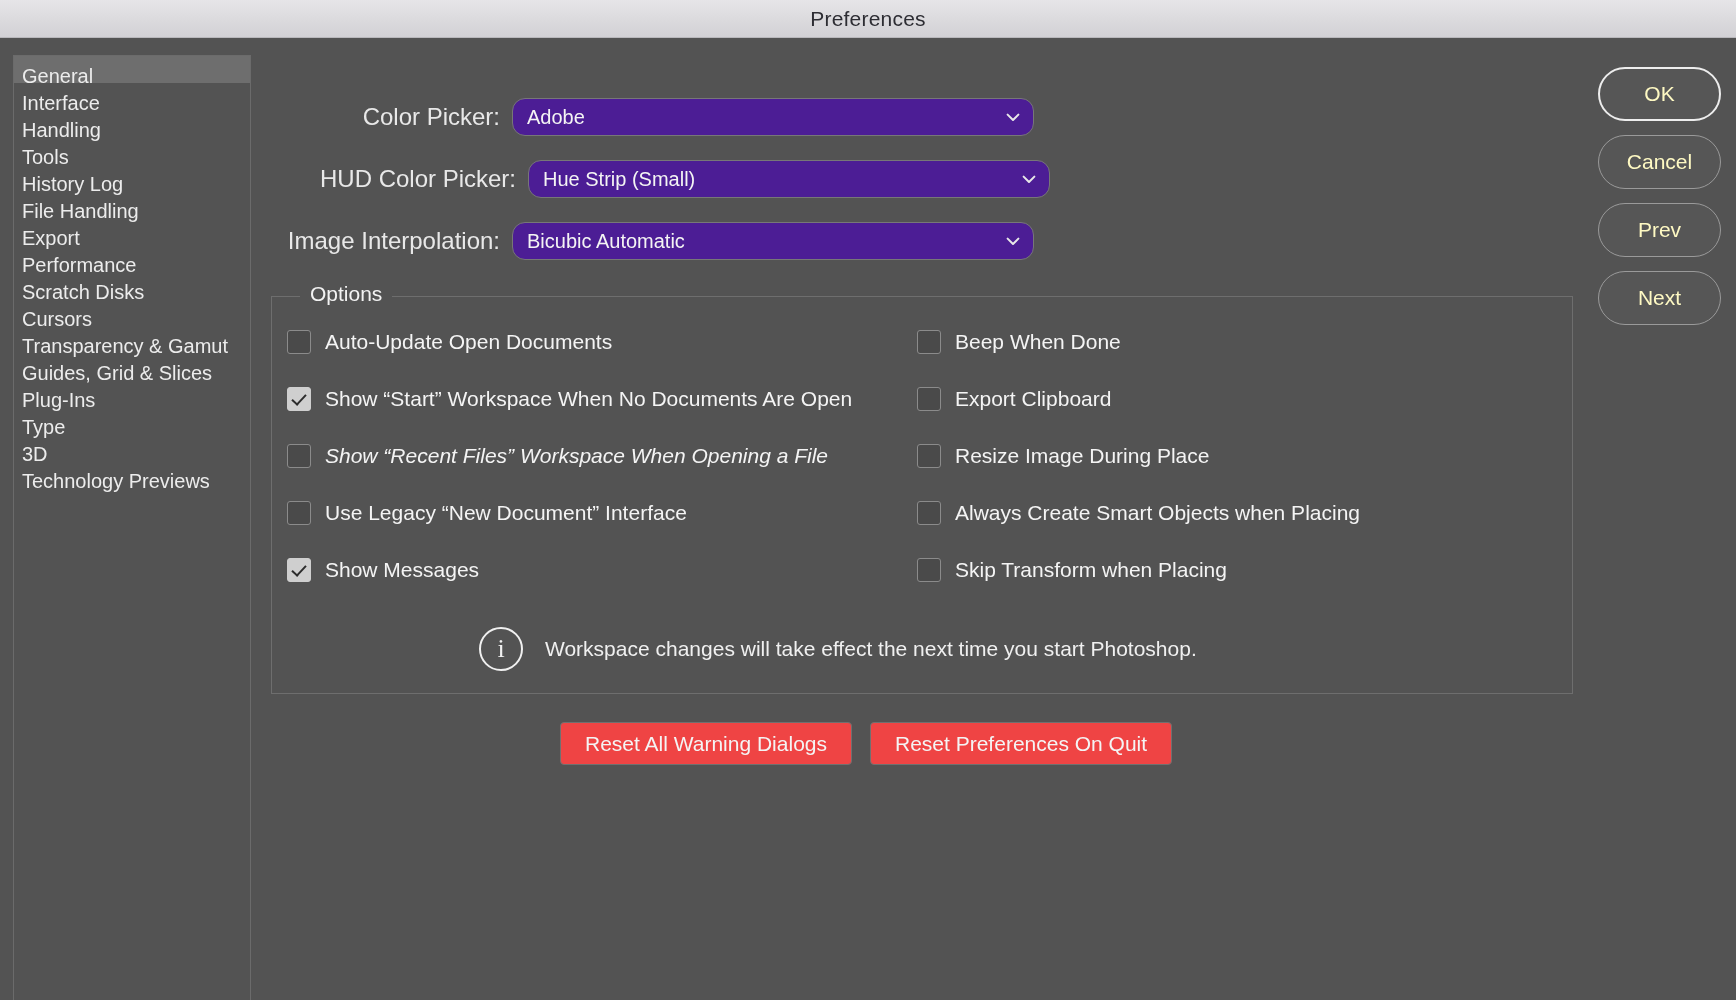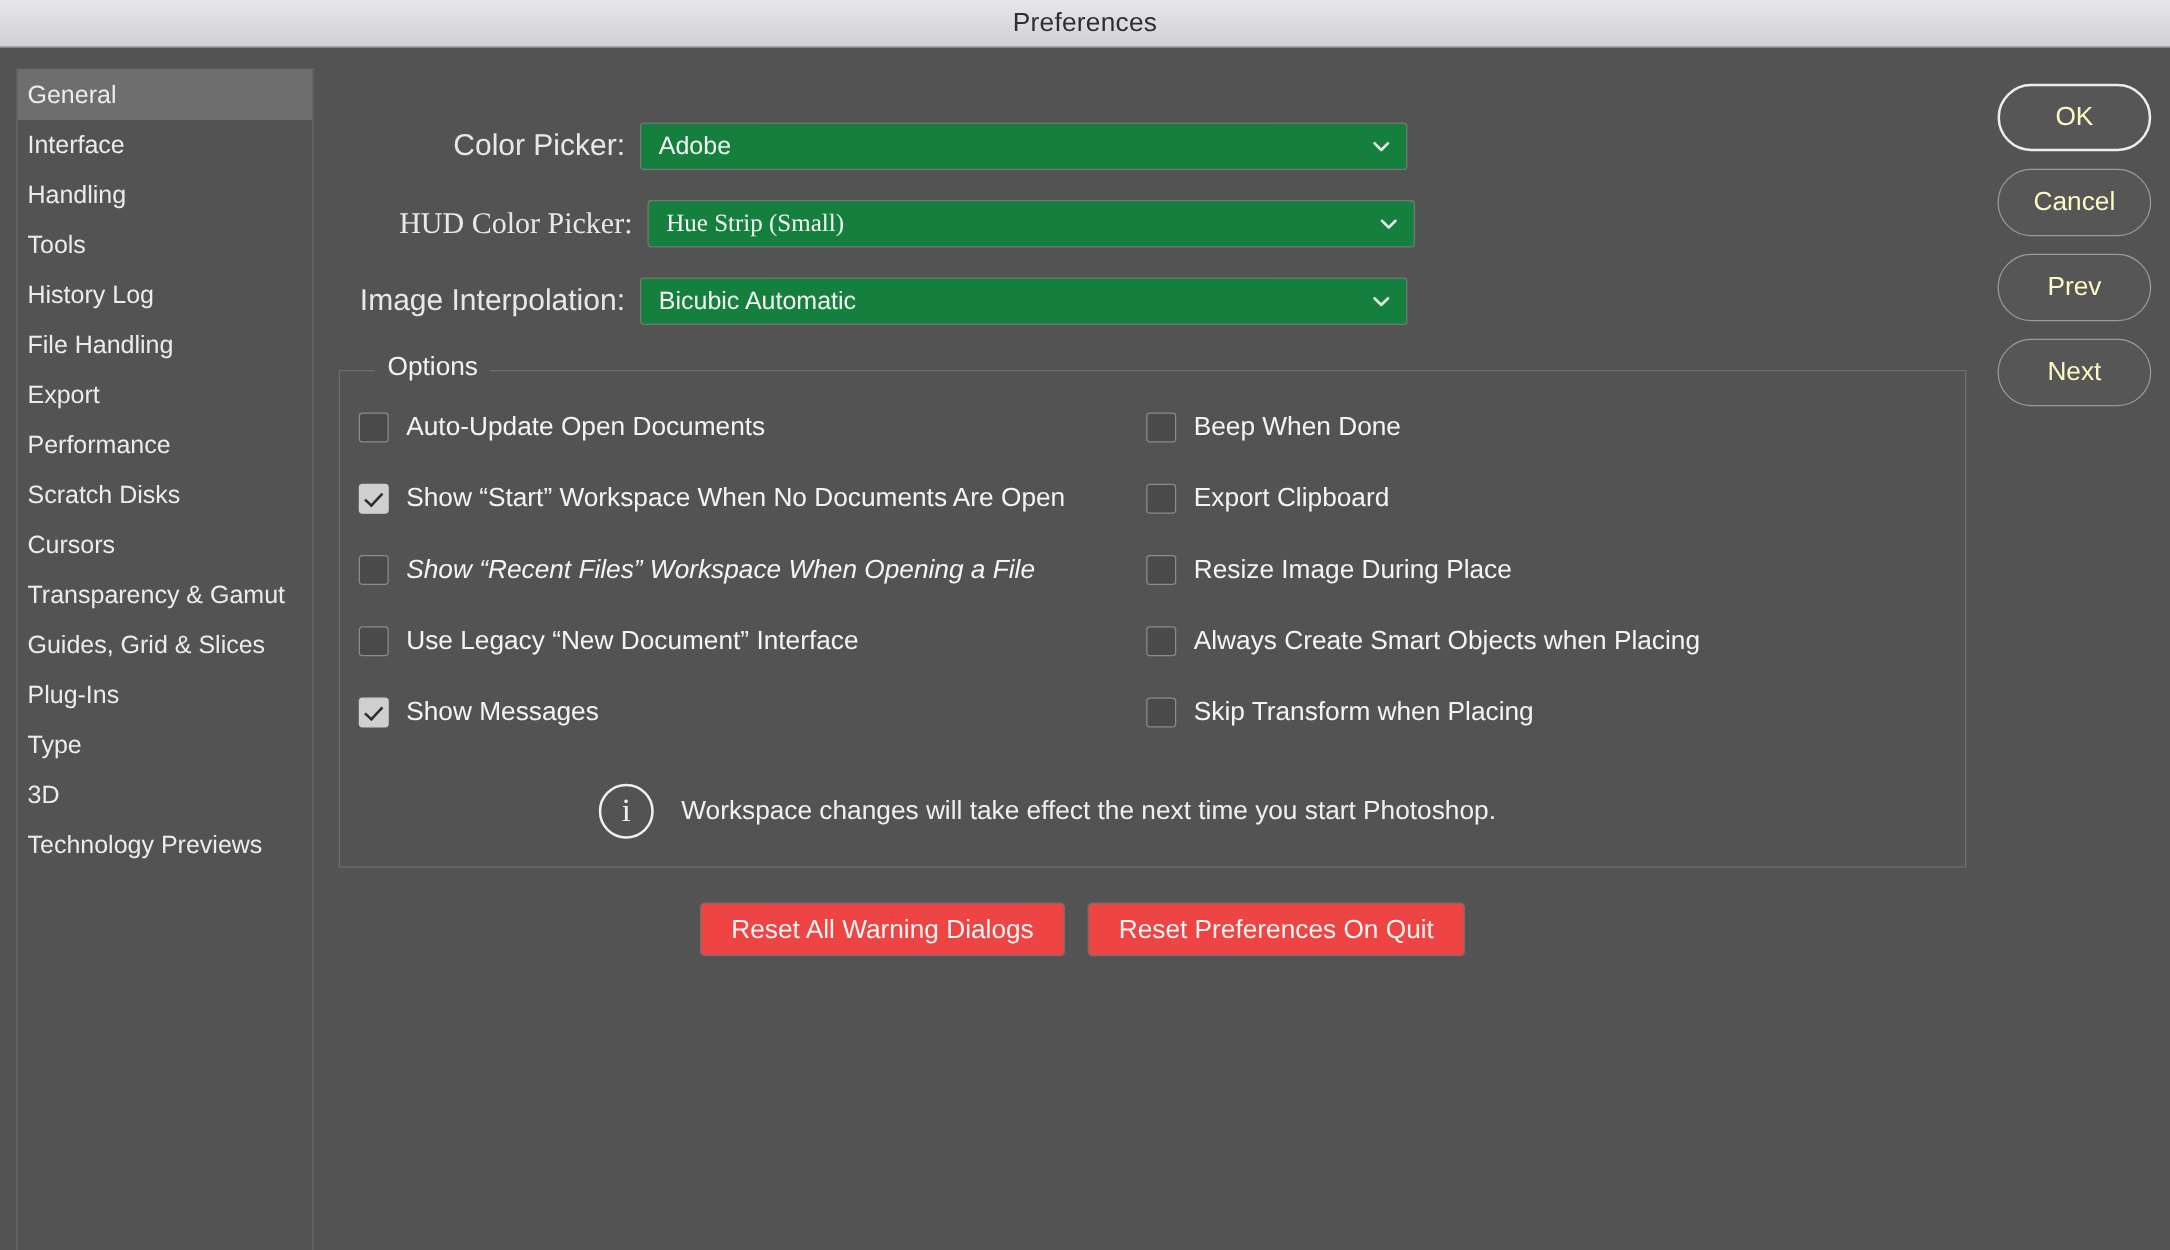--- a/index.html
+++ b/index.html
@@ -52,21 +52,21 @@
     top: 16px;
     width: 238px;
     height: 945px;
     border: 1px solid #6b6b6b;
     border-bottom: none;
     box-sizing: border-box;
     background: #535353;
     overflow: hidden;
   }
   .sidebar-item {
-    height: 40px;
+    height: 27px;
     line-height: 40px;
     padding-left: 8px;
     font-size: 20px;
     color: #ececec;
     white-space: nowrap;
     box-sizing: border-box;
   }
   .sidebar-item.selected {
     background: #6e6e6e;
   }
@@ -78,25 +78,25 @@
     align-items: center;
   }
   .field-label {
     font-size: 24px;
     color: #e8e8e8;
     text-align: right;
     white-space: nowrap;
   }
   .dropdown {
     position: relative;
-    width: 614px;
+    width: 522px;
     height: 38px;
-    background: #15803d;
+    background: #4c1d95;
     border: 1px solid #777777;
-    border-radius: 3px;
+    border-radius: 13px;
     box-sizing: border-box;
     margin-left: 12px;
     display: flex;
     align-items: center;
   }
   .dropdown-value {
     font-size: 20px;
     color: #f4f4f4;
     padding-left: 14px;
     white-space: nowrap;
@@ -281,21 +281,21 @@
   <div id="fields">
       <div class="field-row" style="top: 59px; left: 0px;">
         <div class="field-label" style="width: 500px;">Color Picker:</div>
         <div class="dropdown">
           <span class="dropdown-value">Adobe</span>
           <svg class="chevron" viewBox="0 0 16 16">
             <path d="M2.6 5.6 L8 11 L13.4 5.6" fill="none" stroke="#e8e8e8" stroke-width="2" stroke-linecap="round" stroke-linejoin="round"></path>
           </svg>
         </div>
       </div>
-      <div class="field-row" style="top: 121px; left: 6px; font-family: Liberation Serif, serif;">
+      <div class="field-row" style="top: 121px; left: 16px;">
         <div class="field-label" style="width: 500px;">HUD Color Picker:</div>
         <div class="dropdown">
           <span class="dropdown-value">Hue Strip (Small)</span>
           <svg class="chevron" viewBox="0 0 16 16">
             <path d="M2.6 5.6 L8 11 L13.4 5.6" fill="none" stroke="#e8e8e8" stroke-width="2" stroke-linecap="round" stroke-linejoin="round"></path>
           </svg>
         </div>
       </div>
       <div class="field-row" style="top: 183px; left: 0px;">
         <div class="field-label" style="width: 500px;">Image Interpolation:</div>

